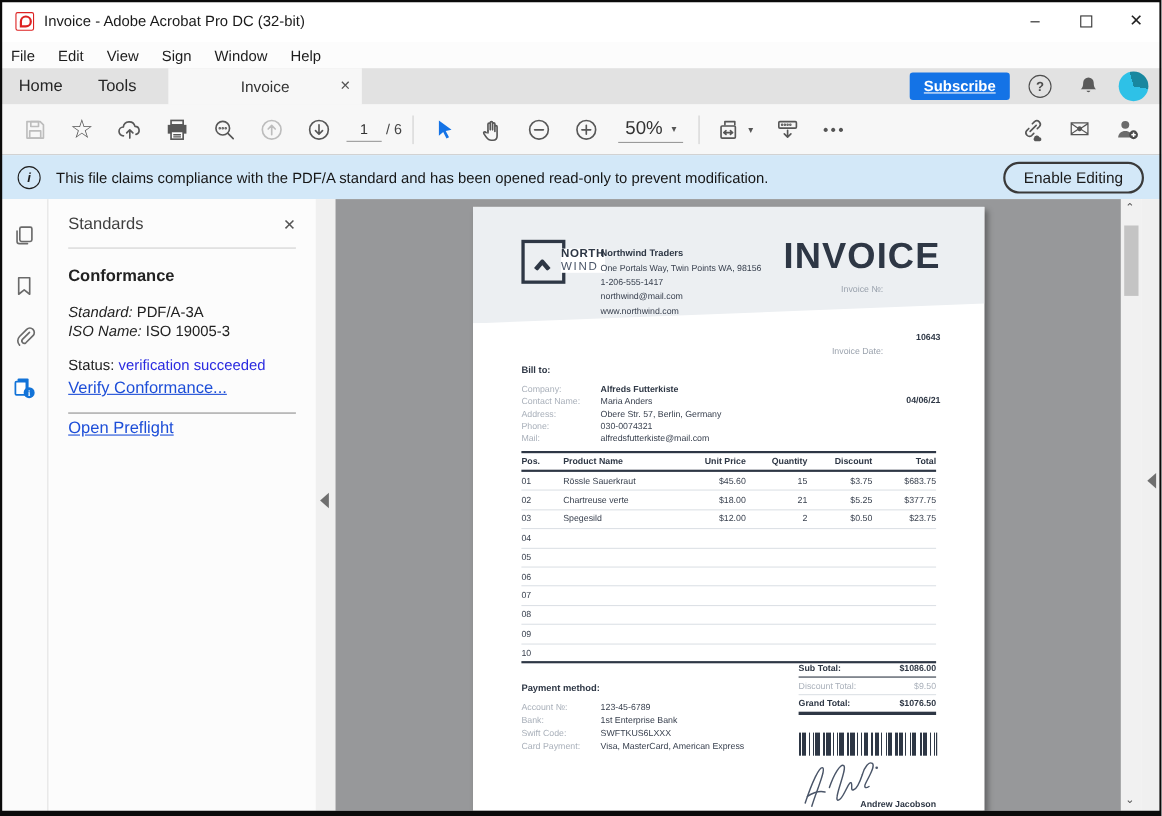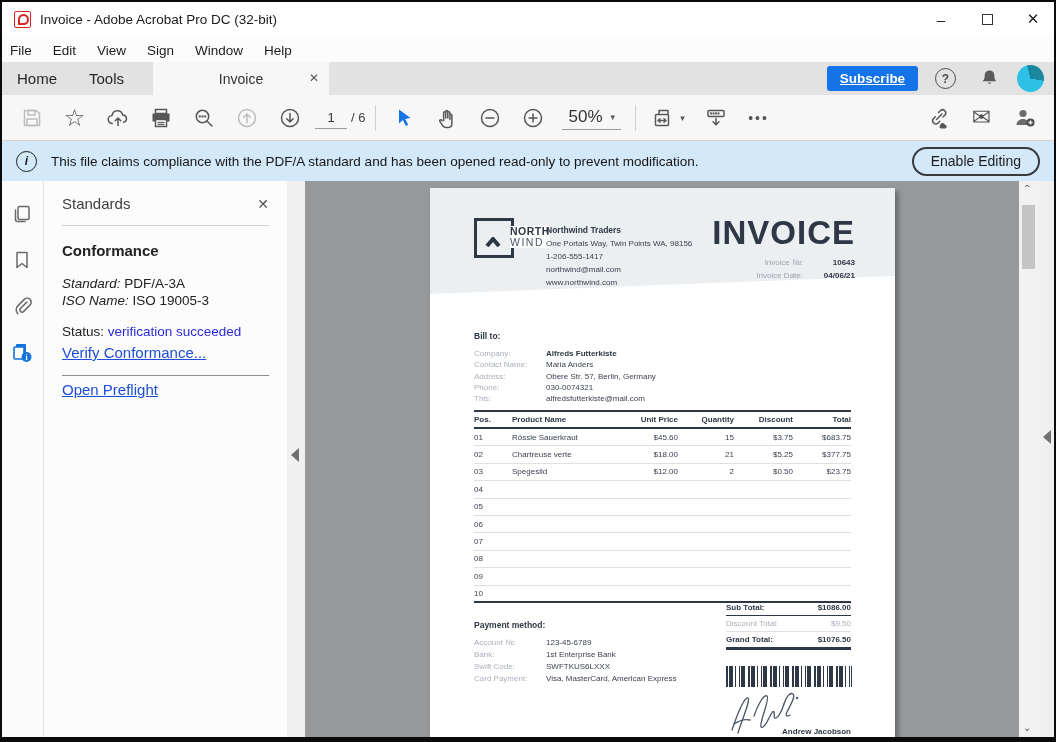--- a/index.html
+++ b/index.html
@@ -86,21 +86,21 @@
   .logo-chev svg { stroke: #2e3745; fill: none; stroke-width: 4; }
   .logo-text { position: absolute; left: 80px; top: 38px; font-size: 10.5px; line-height: 11px; color: #2e3745; background: inherit; }
   .logo-text .lt1 { font-weight: bold; letter-spacing: .5px; }
   .logo-text .lt2 { letter-spacing: 1.5px; color: #4a5568; }
   .company { position: absolute; left: 116px; top: 36px; font-size: 8px; line-height: 13px; color: #3a4250; }
   .company .cname { font-weight: bold; font-size: 8.5px; color: #2e3745; }
   .inv-title { position: absolute; right: 40px; top: 26px; font-size: 33px; font-weight: bold; letter-spacing: 1px; color: #2e3745; }
   .inv-meta { position: absolute; right: 40px; top: 68px; font-size: 8px; line-height: 13px; }
   .inv-meta .row { display: flex; justify-content: flex-end; gap: 14px; }
   .inv-meta .lab { color: #9aa2ad; }
-  .inv-meta .val { font-weight: bold; min-width: 38px; text-align: right; }
+  .inv-meta .val { font-weight: bold; min-width: 38px; text-align: right; margin-top: 44px; }
   .billto-head { position: absolute; left: 44px; top: 143px; font-size: 8.5px; font-weight: bold; }
   .billto { position: absolute; left: 44px; top: 160px; font-size: 8px; line-height: 11.3px; }
   .billto .frow { display: flex; }
   .billto .lab { width: 72px; color: #a9b0ba; }
   .billto .val { color: #3a4250; }
   .billto .val.b { font-weight: bold; color: #2e3745; }
   .itable { position: absolute; left: 44px; top: 222px; width: 377px; font-size: 8px; }
   .thead { display: grid; grid-template-columns: 38px 82px 84px 56px 59px 58px; border-top: 2.5px solid #2e3745; border-bottom: 2px solid #2e3745; padding: 3px 0; font-weight: bold; }
   .trow { display: grid; grid-template-columns: 38px 82px 84px 56px 59px 58px; height: 17.4px; align-items: center; border-bottom: 1px solid #dde1e6; color: #3a4250; }
   .trow.last { border-bottom: 2.5px solid #2e3745; }
@@ -380,21 +380,21 @@
         </div>
       <div class="frow">
           <span class="lab">Address:</span>
           <span class="val">Obere Str. 57, Berlin, Germany</span>
         </div>
       <div class="frow">
           <span class="lab">Phone:</span>
           <span class="val">030-0074321</span>
         </div>
       <div class="frow">
-          <span class="lab">This:</span>
+          <span class="lab">Mail:</span>
           <span class="val">alfredsfutterkiste@mail.com</span>
         </div>
     </div>
 
     <div class="itable">
       <div class="thead">
         <span>Pos.</span>
           <span>Product Name</span>
           <span class="c-r">Unit Price</span>
           <span class="c-r">Quantity</span>

